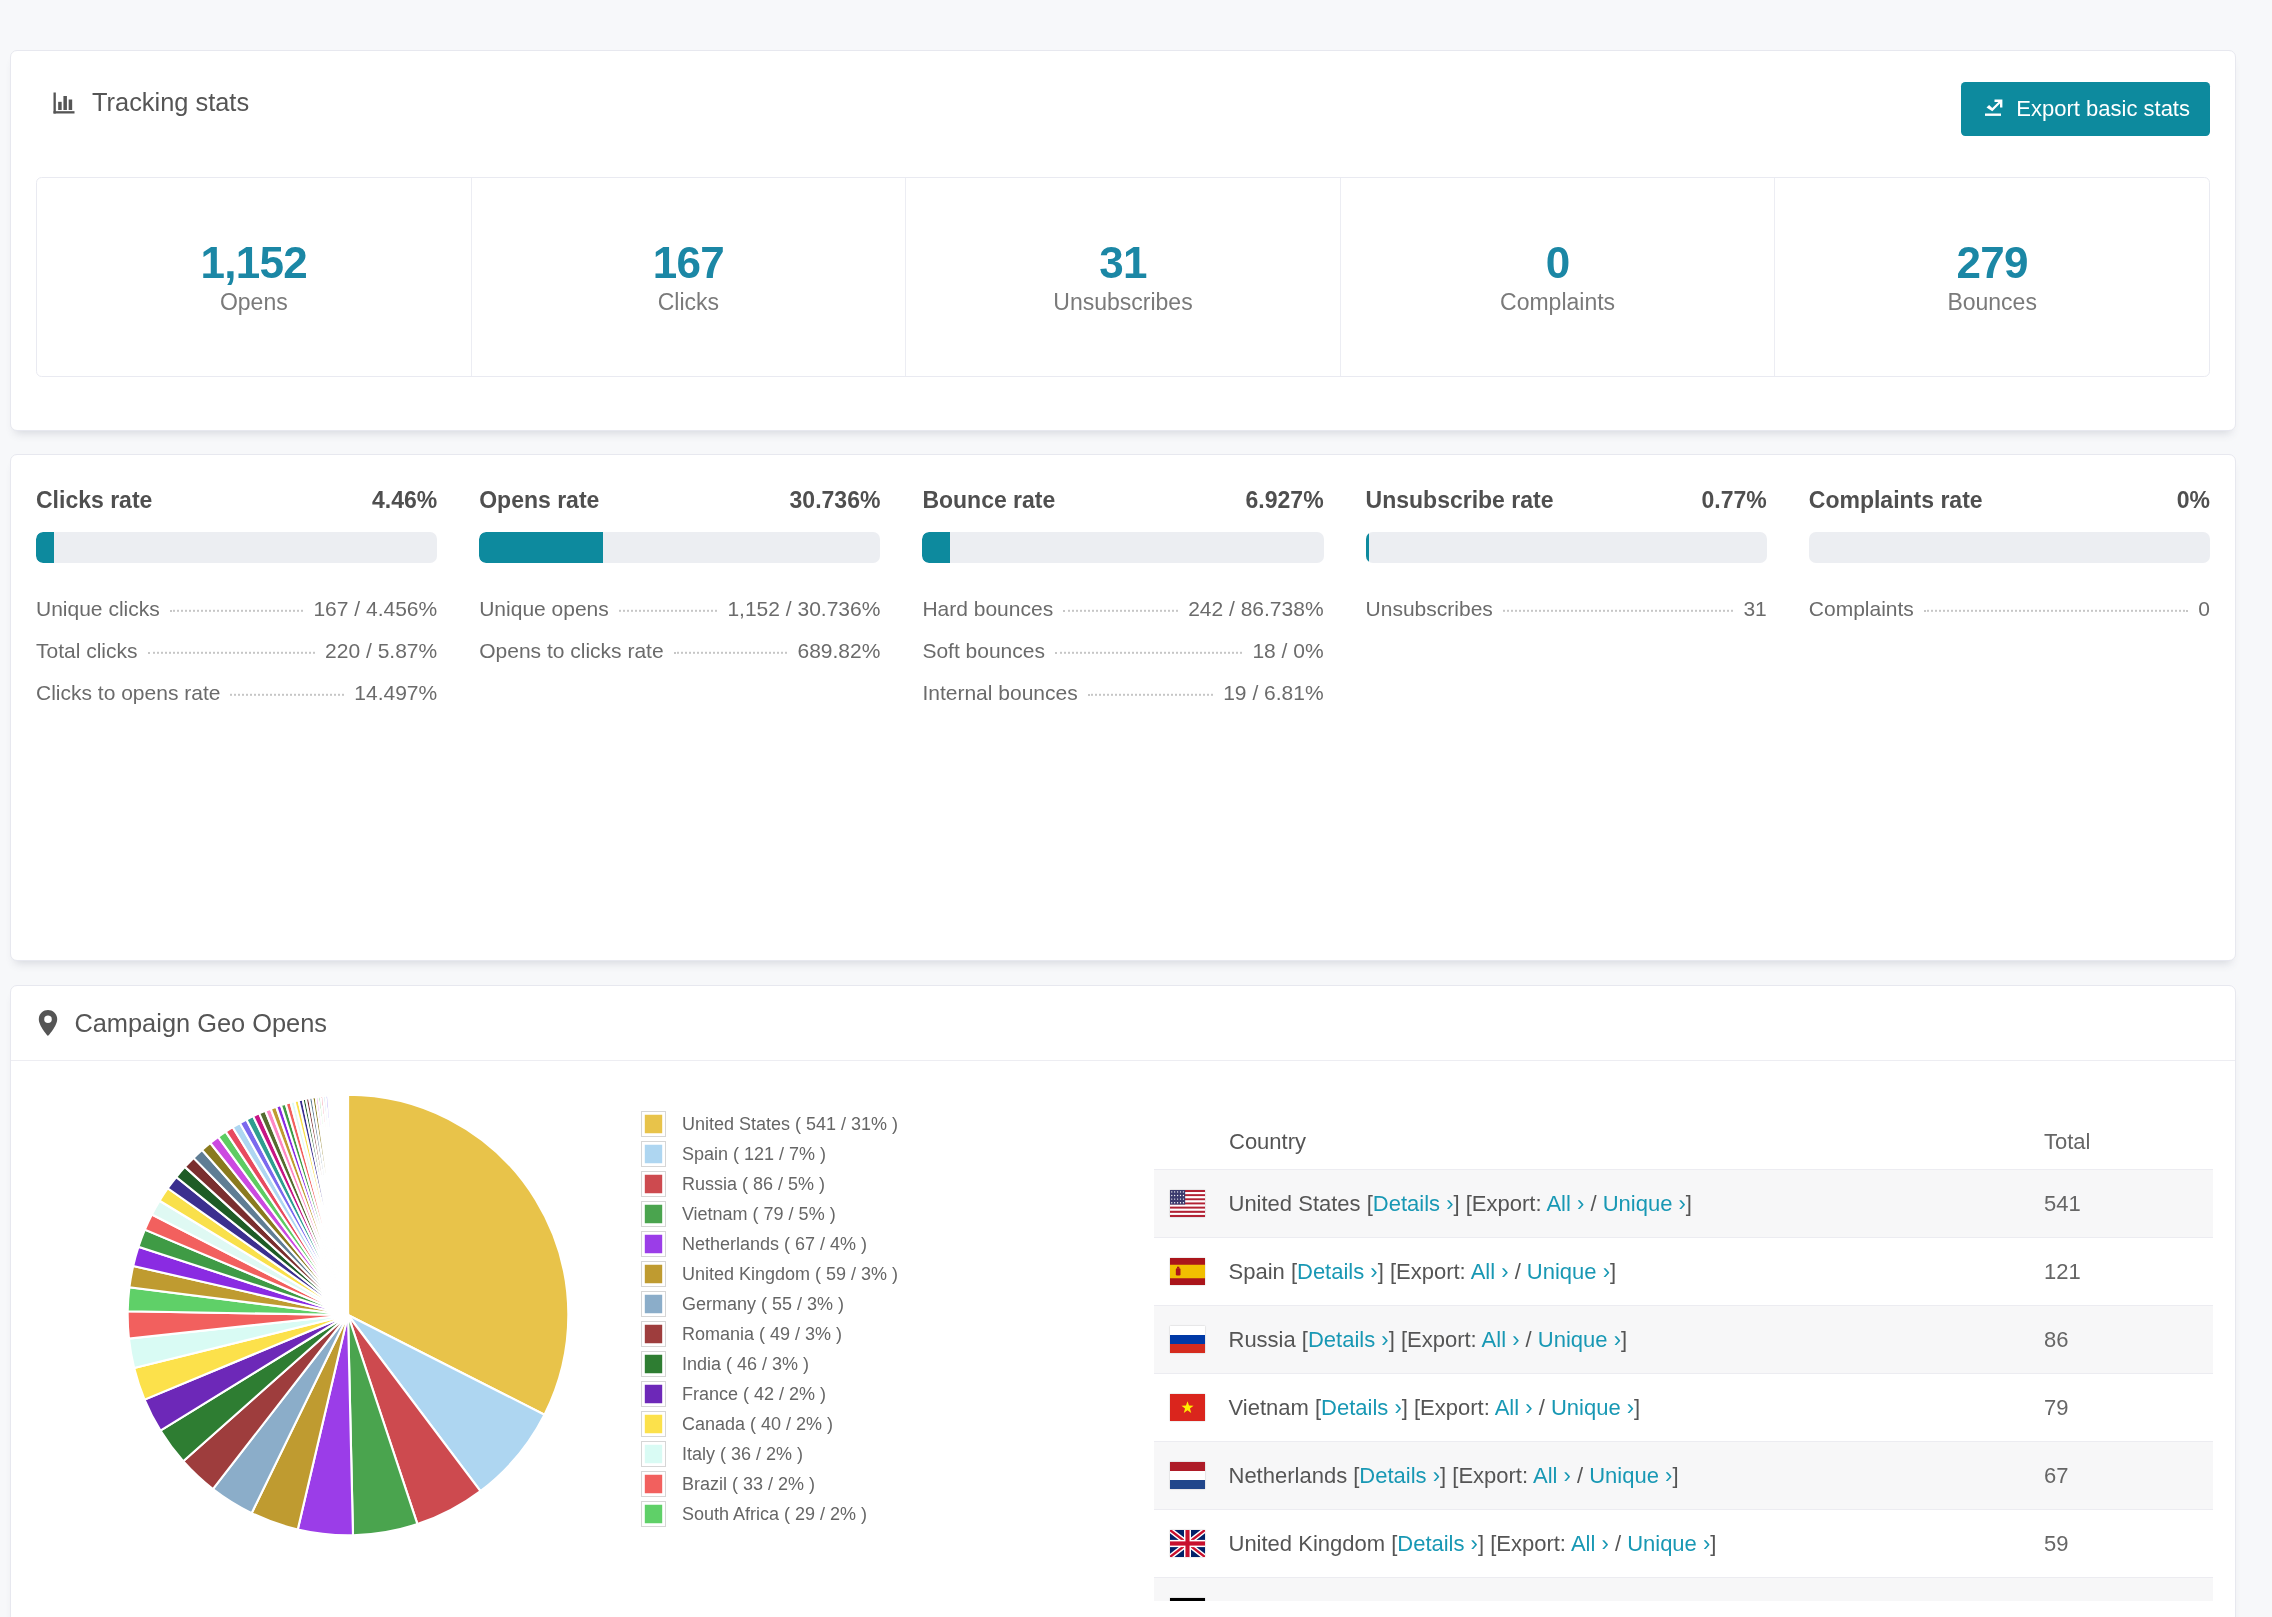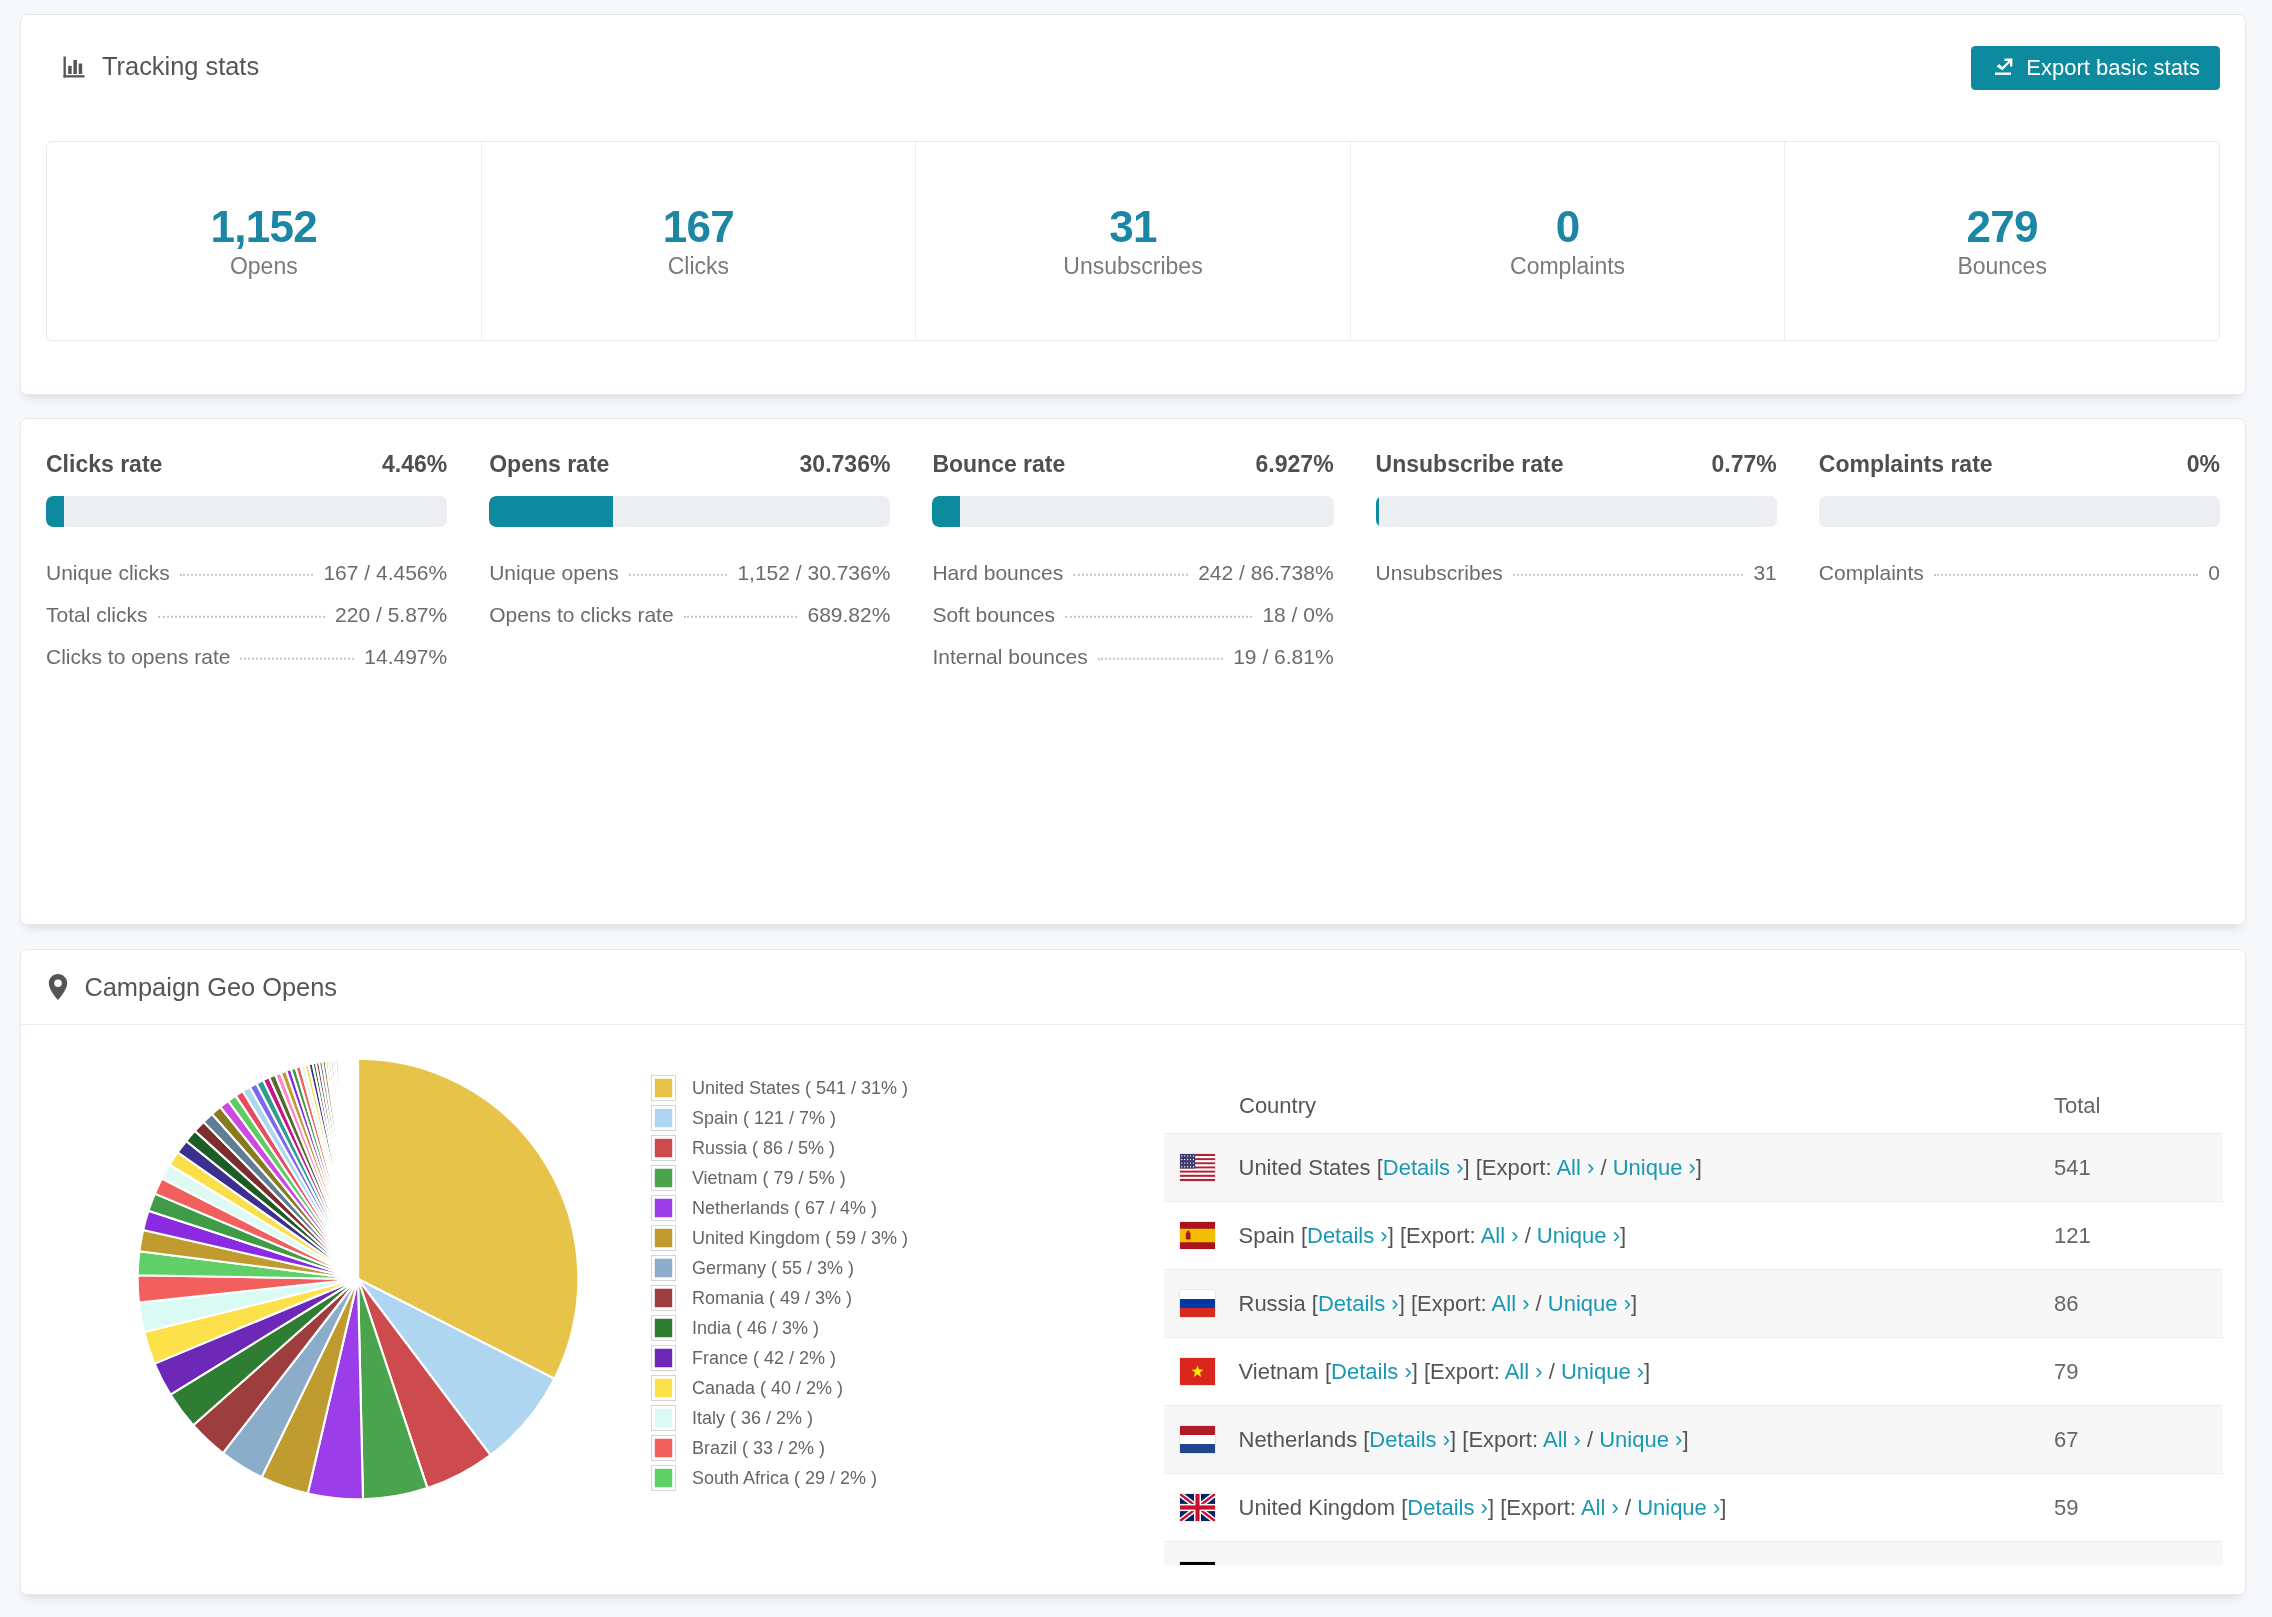--- a/index.html
+++ b/index.html
@@ -1,35 +1,36 @@
 <!DOCTYPE html>
 <html style="font-size:11.3px"><head>
 <meta charset="utf-8">
 <style>
   html,body{margin:0;padding:0;}
   body{
     width:2273px;height:1618px;position:relative;overflow:hidden;
     background:#f7f8fa;font-family:"Liberation Sans",sans-serif;color:#666;
   }
   .card{
-    position:absolute;left:20px;width:2226px;background:#fff;
+    position:absolute;left:10px;width:2226px;background:#fff;
     border:0.7px solid #e7e8ef;border-radius:7px;
     box-shadow:0 7px 10px -5.6px rgba(60,64,90,.18);
     box-sizing:border-box;
+    margin-top:36px;
   }
   #card-tracking{top:14px;height:381px;}
   #card-rates{top:418px;height:507px;}
   #card-geo{top:949px;height:646px;}
 
   .card-title{display:flex;align-items:center;gap:14px;font-size:25.4px;color:#555;}
   #card-tracking .card-title{position:absolute;top:37px;left:39px;}
   .title-icon svg{display:block;}
 
   .export-btn{
-    position:absolute;top:31px;right:25px;height:44px;
+    position:absolute;top:31px;right:25px;height:54px;
     background:#0d8a9e;color:#fff;border:none;border-radius:4.2px;
     display:flex;align-items:center;gap:11.3px;padding:0 20px;
     font-size:22px;font-family:"Liberation Sans",sans-serif;cursor:pointer;
   }
 
   .stats-box{
     position:absolute;left:25px;right:25px;top:126px;height:198px;
     border:0.7px solid #e9eaf1;border-radius:5.6px;display:flex;
   }
   .stat-cell{flex:1;display:flex;flex-direction:column;align-items:center;justify-content:center;gap:1px;}

